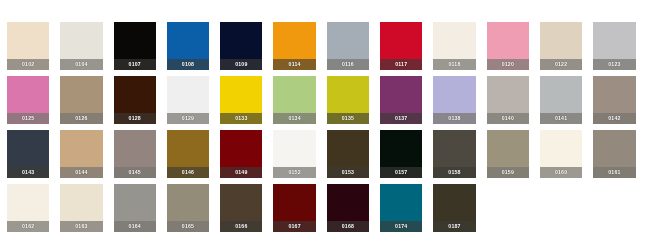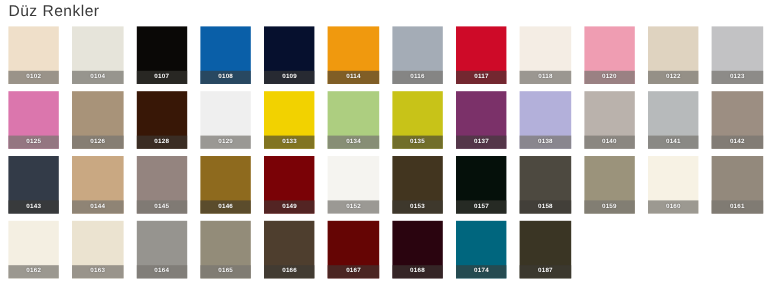--- a/index.html
+++ b/index.html
@@ -59,21 +59,20 @@
     overflow:hidden;
     white-space:nowrap;
   }
   .swatch.light .label{background:rgba(120,118,112,.72);}
 </style>
 </head>
 <body>
 
 <div id="page">
 
-  <div class="title">Düz Renkler</div>
 
   <div class="grid">
       <div class="row">
         <div class="cell">
           <div class="swatch light" style="background: rgb(239, 223, 201);">
             <div class="label">0102</div>
           </div>
         </div>
         <div class="cell">
           <div class="swatch light" style="background: rgb(230, 228, 218);">

